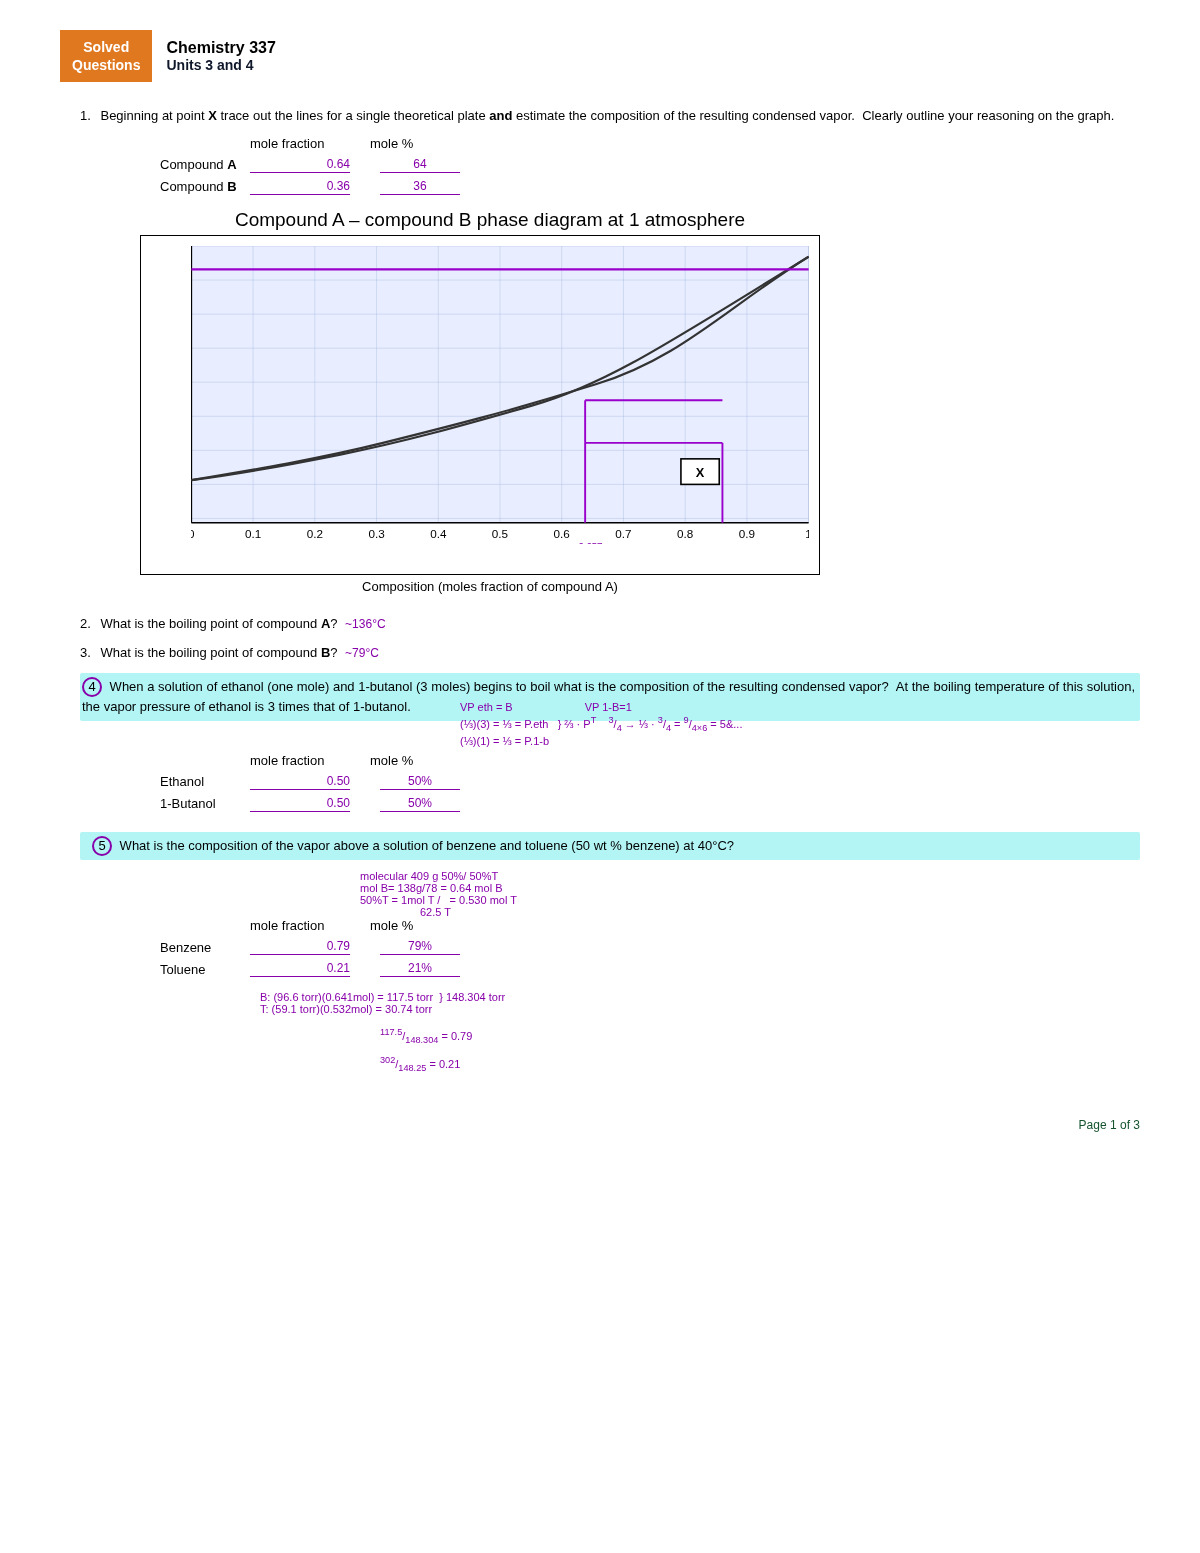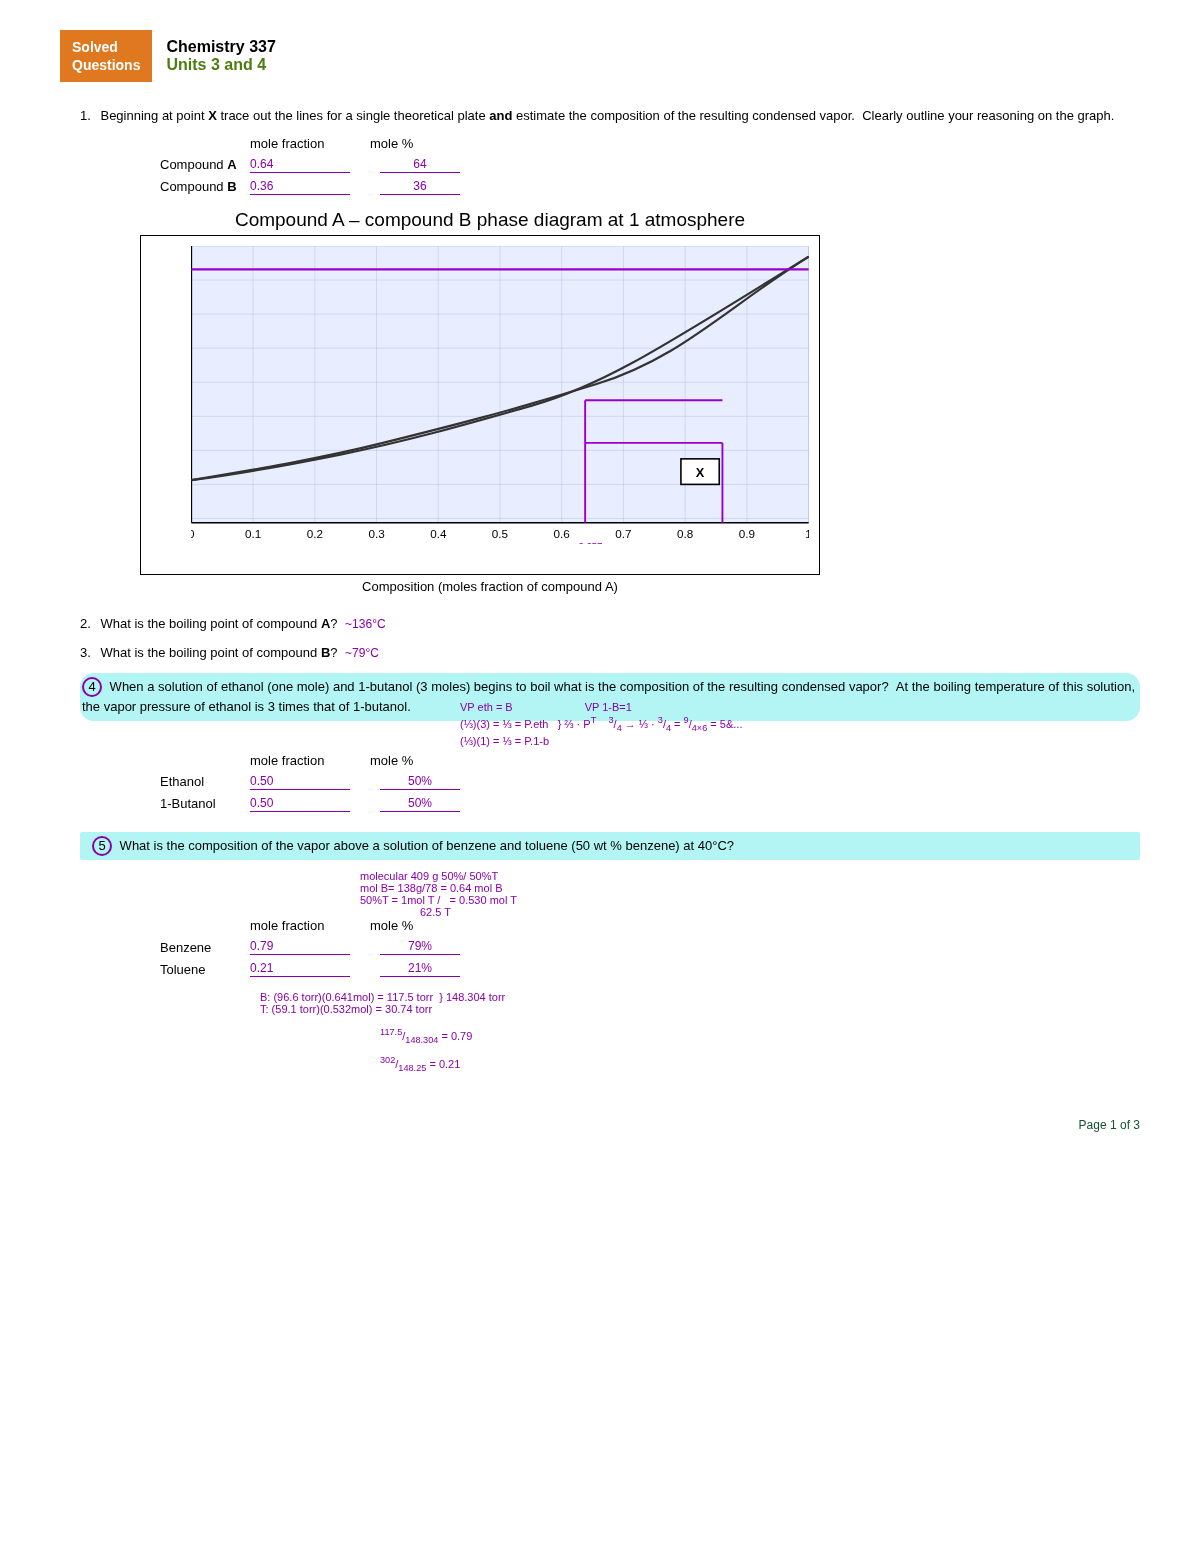--- a/index.html
+++ b/index.html
@@ -19,33 +19,33 @@
       align-items: center;
       margin-bottom: 24px;
     }
     .solved-badge {
       background: #e07820;
       color: #fff;
       font-weight: bold;
       font-size: 14px;
       padding: 8px 12px;
       line-height: 1.3;
-      text-align: left;
+      text-align: center;
       margin-right: 14px;
       min-width: 90px;
     }
     .header-title h1 {
       font-size: 16px;
       font-weight: bold;
       color: #000;
     }
     .header-title h2 {
-      font-size: 16px;
+      font-size: 14px;
       font-weight: bold;
-      color: #4d7c0f;
+      color: #0f172a;
     }
 
     
     .question {
       margin-bottom: 20px;
     }
     .question-text {
       margin-left: 20px;
       margin-bottom: 10px;
       line-height: 1.5;
@@ -77,21 +77,21 @@
     }
     .compound-label {
       width: 90px;
       font-size: 13px;
     }
     .answer-field {
       width: 100px;
       border-bottom: 1.5px solid #8800aa;
       color: #8800aa;
       font-size: 13px;
-      text-align: left;
+      text-align: right;
       margin-right: 30px;
       padding-bottom: 1px;
     }
     .answer-field2 {
       width: 80px;
       border-bottom: 1.5px solid #8800aa;
       color: #8800aa;
       font-size: 13px;
       text-align: center;
       padding-bottom: 1px;
@@ -282,21 +282,21 @@
 
 <div class="question" style="margin-bottom:10px;">
   <p class="question-text">
     <span class="question-number">3.</span>
     What is the boiling point of compound <strong>B</strong>?
     <span class="inline-answer">~79°C</span>
   </p>
 </div>
 
 <div class="question">
-  <p class="question-text" style="background:#b3f5f5; padding:4px 2px; border-radius:14px;">
+  <p class="question-text" style="background:#b3f5f5; padding:4px 2px; border-radius:2px;">
     <span style="display:inline-block; width:20px; height:20px; border:2px solid #8800aa; border-radius:50%; text-align:center; line-height:16px; font-size:13px; margin-right:4px; vertical-align:middle;">4</span>
     When a solution of ethanol (one mole) and 1-butanol (3 moles) begins to boil what is the composition of the resulting condensed vapor? &nbsp;At the boiling temperature of this solution, the vapor pressure of ethanol is 3 times that of 1-butanol.
   </p>
 
   <div style="margin-left:400px; margin-top:-30px; margin-bottom:6px;">
     <div class="handwritten-sm" style="display:flex; gap:72px;">
       <span>VP eth = B</span>
       <span>VP 1-B=1</span>
     </div>
     <div class="handwritten-sm" style="margin-top:2px;">

